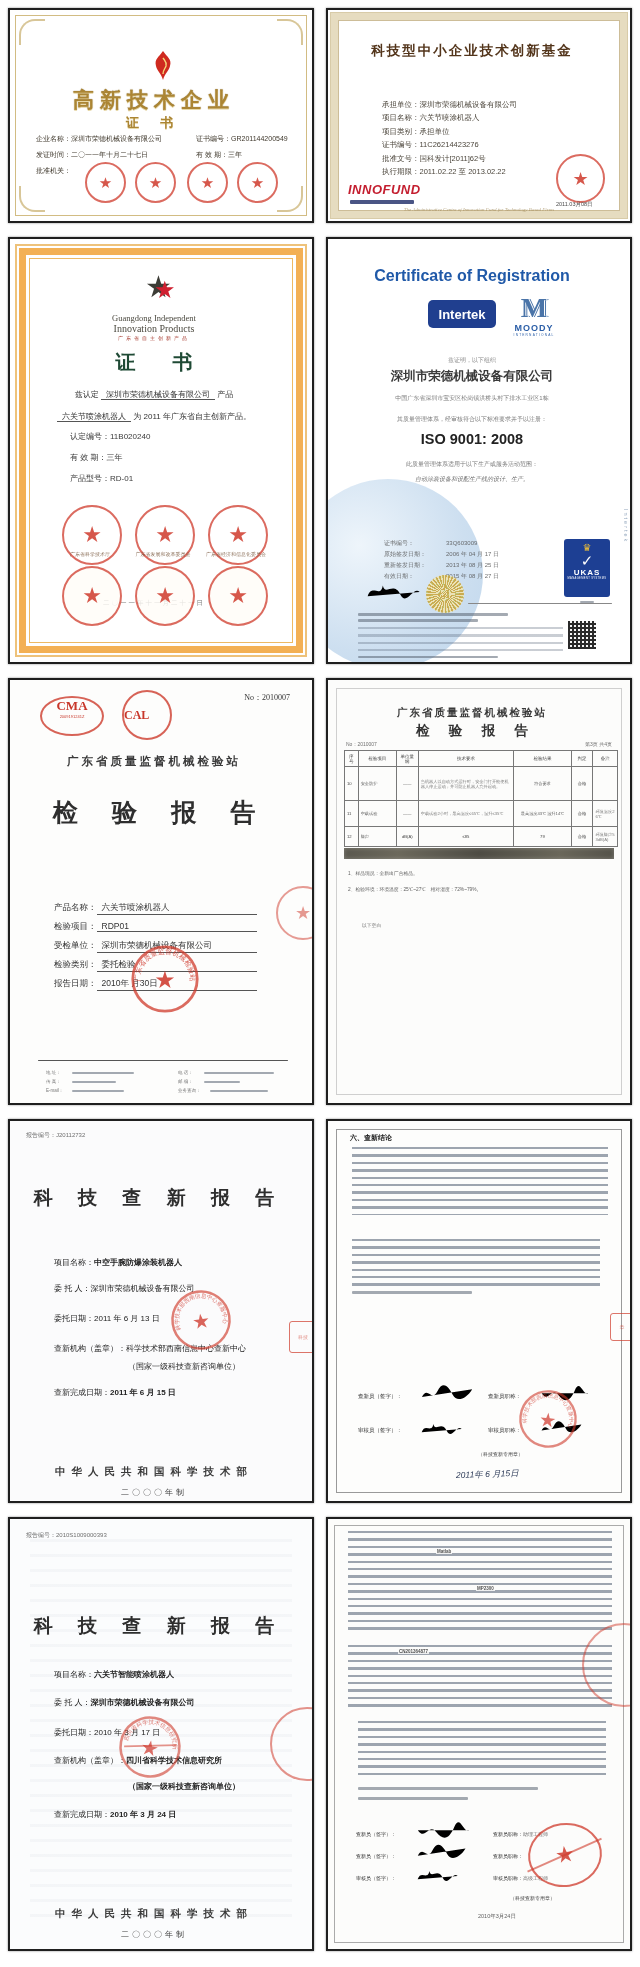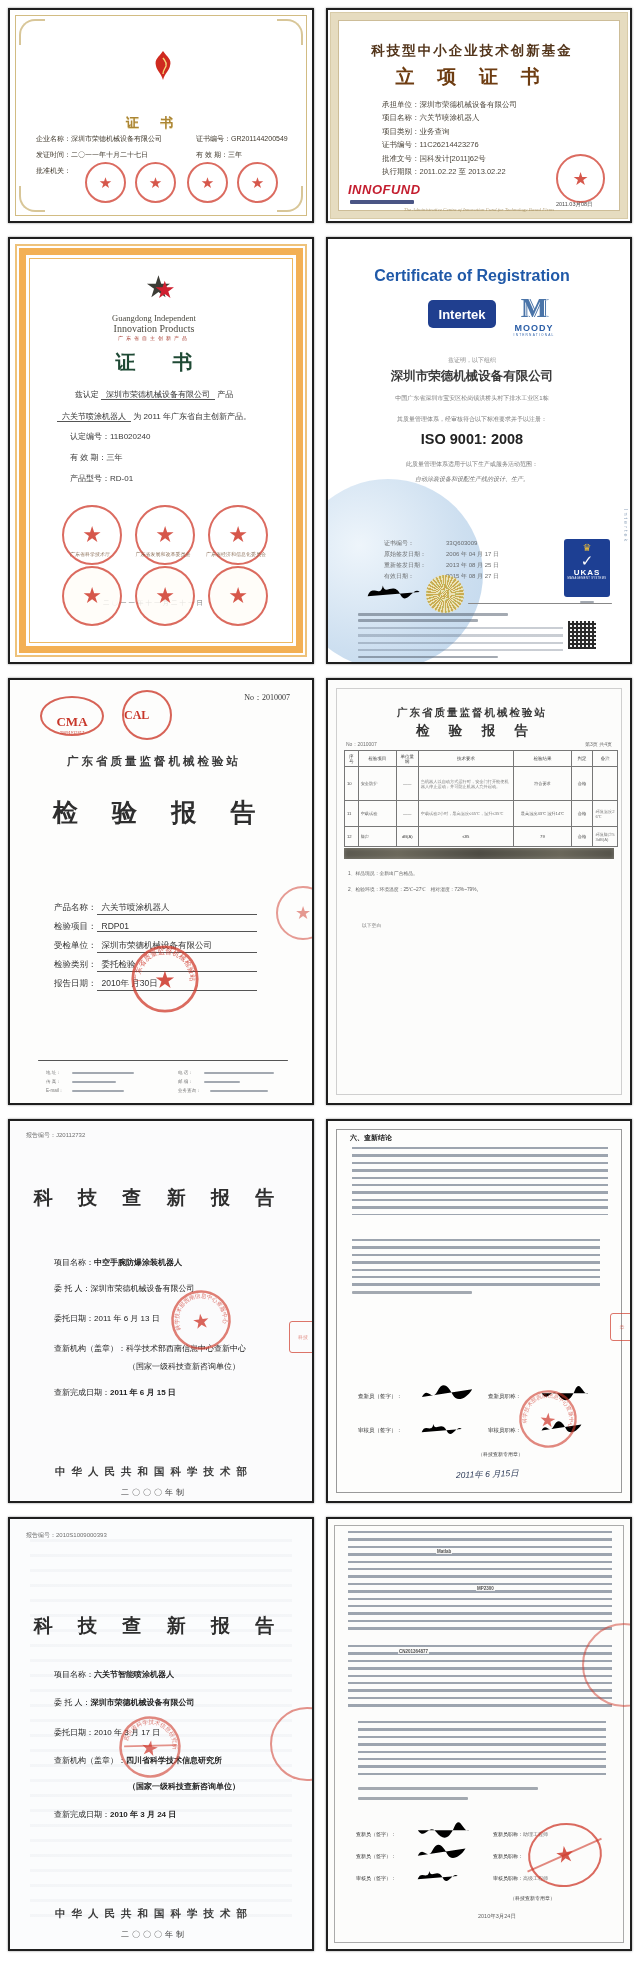--- a/index.html
+++ b/index.html
@@ -80,20 +80,21 @@
   <figure class="photo c1">
     <div class="c1-frame"></div>
     <div class="corner" style="left:9px;top:9px"></div>
     <div class="corner" style="right:9px;top:9px;transform:rotate(90deg)"></div>
     <div class="corner" style="right:9px;bottom:9px;transform:rotate(180deg)"></div>
     <div class="corner" style="left:9px;bottom:9px;transform:rotate(270deg)"></div>
     <svg class="t" style="left:141px;top:40px" width="24" height="32" viewBox="0 0 24 32">
       <path d="M12,1 C16,7 21,9 19,16 C18,21 14,23 12,30 C10,23 6,21 5,16 C3,9 8,7 12,1 Z" fill="#cf2a1f"></path>
       <path d="M12,8 C14,11 16,12 15,16 C14,19 12,20 12,24" stroke="#f5d87a" stroke-width="1.4" fill="none"></path>
     </svg>
+    <div class="t ctr serif" style="top:76px;font-size:21px;font-weight:bold;letter-spacing:6px;color:#ab8534;text-shadow:0 1px 0 #e8d9a8,0 0 1px #77591b">高新技术企业</div>
     <div class="t ctr serif" style="top:104px;font-size:13px;font-weight:bold;letter-spacing:9px;color:#ab8534;text-shadow:0 1px 0 #e8d9a8">证 书</div>
     <div class="t" style="left:26px;top:124px;font-size:7px;color:#3e372b">企业名称：深圳市荣德机械设备有限公司</div>
     <div class="t" style="left:186px;top:124px;font-size:7px;color:#3e372b">证书编号：GR201144200549</div>
     <div class="t" style="left:26px;top:140px;font-size:7px;color:#3e372b">发证时间：二〇一一年十月二十七日</div>
     <div class="t" style="left:186px;top:140px;font-size:7px;color:#3e372b">有 效 期：三年</div>
     <div class="t" style="left:26px;top:156px;font-size:7px;color:#3e372b">批准机关：</div>
     <div class="seal" style="left:75px;top:152px;width:37px;height:37px">
         <span class="star" style="font-size:15px">★</span>
       </div>
     <div class="seal" style="left:125px;top:152px;width:37px;height:37px">
@@ -103,25 +104,24 @@
         <span class="star" style="font-size:15px">★</span>
       </div>
     <div class="seal" style="left:227px;top:152px;width:37px;height:37px">
         <span class="star" style="font-size:15px">★</span>
       </div>
   </figure>
 
   <figure class="photo c2">
     <div class="c2-frame"></div>
     <div class="t ctr serif" style="top:32px;font-size:13.5px;font-weight:bold;letter-spacing:2px;color:#53351b">科技型中小企业技术创新基金</div>
-    <div class="t ctr serif" style="top:54px;font-size:19px;font-weight:bold;letter-spacing:9px;color:#6e3d12">立 项 证 书</div>
     <div style="position:absolute;left:54px;top:88px;font-size:7.5px;line-height:13.4px;color:#4c463c">
       <div>承担单位：深圳市荣德机械设备有限公司</div>
       <div>项目名称：六关节喷涂机器人</div>
-      <div>项目类别：业务查询</div>
+      <div>项目类别：承担单位</div>
       <div>证书编号：11C26214423276</div>
       <div>批准文号：国科发计[2011]62号</div>
       <div>执行期限：2011.02.22 至 2013.02.22</div>
     </div>
     <div class="t" style="left:20px;top:172px;font-size:13px;font-weight:bold;font-style:italic;color:#c41f30;letter-spacing:.5px">INNOFUND</div>
     <div class="bar" style="left:22px;top:190px;width:64px;height:4px;background:#1d2a66;opacity:.8"></div>
     <div class="t serif bl2" style="left:60px;right:60px;top:197px;text-align:center;font-size:5px;font-style:italic;color:#9b8350;white-space:normal">The Administrative Centre of Innovation Fund for Technology Based Firms</div>
     <div class="seal" style="left:228px;top:144px;width:45px;height:45px">
         <span class="star" style="font-size:18px">★</span>
       </div>
@@ -212,21 +212,21 @@
     <div class="bar" style="left:30px;top:380px;width:120px"></div>
     <div class="para" style="left:30px;top:388px;width:205px;height:24px;opacity:.55"></div>
     <div class="qr" style="left:240px;top:382px;width:28px;height:28px"></div>
     <div class="bar" style="left:30px;top:417px;width:140px;height:2px"></div>
     <div class="t" style="right:1px;top:270px;writing-mode:vertical-rl;font-size:5.5px;letter-spacing:2px;color:#93a7bd">Intertek</div>
   </figure>
 
   <figure class="photo" style="background:#fdfdfc">
     <div class="t serif" style="right:22px;top:12px;font-size:8px;color:#333">No：2010007</div>
     <div class="t" style="left:30px;top:16px;width:60px;height:36px;border:2.5px solid rgba(205,60,45,.8);border-radius:50%;text-align:center">
-      <div class="serif" style="font-size:13px;font-weight:bold;color:#c8372a;margin-top:16px">CMA</div>
+      <div class="serif" style="font-size:13px;font-weight:bold;color:#c8372a;margin-top:0">CMA</div>
       <div style="font-size:4px;color:#c8372a">2009191241Z</div>
     </div>
     <div class="t" style="left:112px;top:10px;width:46px;height:46px;border:2.5px solid rgba(205,60,45,.8);border-radius:50%;display:flex;align-items:center;">
       <span class="serif" style="font-size:12px;font-weight:bold;color:#c8372a">CAL</span>
     </div>
     <div class="t ctr serif" style="top:74px;font-size:11.5px;font-weight:bold;letter-spacing:3px;color:#3a3a3a">广东省质量监督机械检验站</div>
     <div class="t ctr serif" style="top:116px;font-size:25px;font-weight:bold;letter-spacing:14px;color:#2e2e2e;text-indent:14px">检 验 报 告</div>
     <div class="t" style="left:44px;top:222px;font-size:8.5px;color:#333"><span>产品名称：</span><span class="ulv" style="display:inline-block;width:150px">六关节喷涂机器人</span></div>
     <div class="t" style="left:44px;top:241px;font-size:8.5px;color:#333"><span>检验项目：</span><span class="ulv" style="display:inline-block;width:150px">RDP01</span></div>
     <div class="t" style="left:44px;top:260px;font-size:8.5px;color:#333"><span>受检单位：</span><span class="ulv" style="display:inline-block;width:150px">深圳市荣德机械设备有限公司</span></div>

